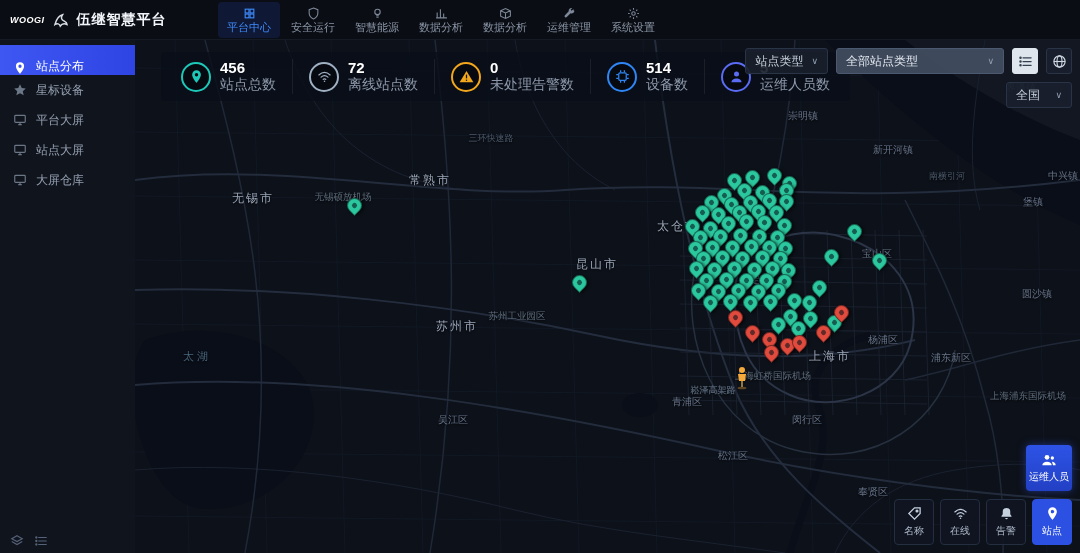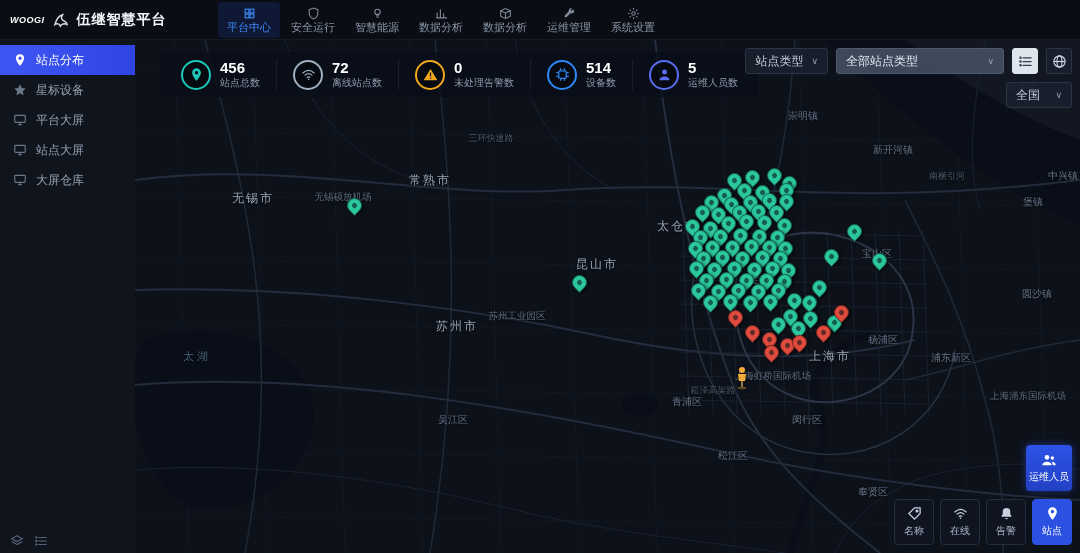--- a/index.html
+++ b/index.html
@@ -34,21 +34,21 @@
   .avatar svg { width:16px; height:16px; margin-top:3px; }
   .user-name { color:#e7ecf3; font-size:12px; }
 
   
   .sidebar { position:absolute; left:0; top:40px; width:135px; height:513px;
     background:#10141c; z-index:20; padding-top:5px; }
   .side-item { height:30px; display:flex; align-items:center; gap:9px; padding:0 13px;
     color:#95a0b2; font-size:12px; cursor:pointer; }
   .side-item .ic { width:14px; height:14px; display:inline-flex; color:#6b7687; }
   .side-item .ic svg { width:14px; height:14px; }
-  .side-item.active { background:linear-gradient(90deg,#3e56f2,#2e45e4); color:#fff; }
+  .side-item.active { background:linear-gradient(90deg,#3e56f2,#2e45e4); color:#fff;align-items:flex-end; }
   .side-item.active .ic { color:#fff; }
   .sidebar-foot { position:absolute; left:10px; bottom:5px; display:flex; gap:10px; color:#55627a; }
   .sidebar-foot .ic { width:14px; height:14px; display:inline-flex; cursor:pointer; }
   .sidebar-foot .ic svg { width:14px; height:14px; }
 
   
   .map { position:absolute; left:135px; top:40px; width:945px; height:513px;
     background:#0d1119; overflow:hidden; cursor:grab; }
   .map svg.bg { position:absolute; left:0; top:0; }
   #map-labels,#map-markers { position:absolute; inset:0; pointer-events:none; }
@@ -71,21 +71,21 @@
   
   .stats-bar { position:absolute; left:26px; top:12px; display:flex; align-items:center;
     background:rgba(9,14,24,.78); border-radius:4px; padding:7px 4px; z-index:10; }
   .stat { display:flex; align-items:center; gap:9px; padding:0 16px;
     border-right:1px solid rgba(255,255,255,.07); }
   .stat:last-child { border-right:none; }
   .stat-ic { width:30px; height:30px; border-radius:50%; border:2px solid; background:rgba(0,0,0,.3);
     display:inline-flex; align-items:center; justify-content:center; }
   .stat-ic svg { width:15px; height:15px; }
   .stat-val { font-size:15px; font-weight:700; color:#fff; line-height:1.15; }
-  .stat-lbl { font-size:10px; color:#8d99ab; }
+  .stat-lbl { font-size:14px; color:#8d99ab; }
 
   
   .filters { position:absolute; right:8px; top:8px; display:flex; gap:8px; z-index:10; }
   .drop { display:inline-flex; align-items:center; justify-content:space-between; gap:8px;
     height:26px; padding:0 9px; border-radius:3px; background:rgba(25,32,45,.92);
     border:1px solid #2a3447; color:#c7d0dc; font-size:12px; cursor:pointer; }
   .drop.wide { width:168px; background:rgba(66,78,97,.92); border-color:#4c5a71; color:#e2e8f0; }
   .drop .car { font-size:9px; color:#93a0b3; }
   .sq-btn { width:26px; height:26px; border-radius:3px; display:inline-flex; align-items:center;
     justify-content:center; cursor:pointer; border:1px solid #2a3447; }
@@ -341,21 +341,21 @@
         <div class="mlabel city" style="left: 295px; top: 140px;">常熟市</div>
         <div class="mlabel city" style="left: 118px; top: 158px;">无锡市</div>
         <div class="mlabel poi" style="left: 208px; top: 157px;">无锡硕放机场</div>
         <div class="mlabel city" style="left: 543px; top: 186px;">太仓市</div>
         <div class="mlabel city" style="left: 462px; top: 224px;">昆山市</div>
         <div class="mlabel poi" style="left: 382px; top: 276px;">苏州工业园区</div>
         <div class="mlabel city" style="left: 322px; top: 286px;">苏州市</div>
         <div class="mlabel water" style="left: 62px; top: 316px;">太湖</div>
         <div class="mlabel place" style="left: 318px; top: 380px;">吴江区</div>
         <div class="mlabel place" style="left: 552px; top: 362px;">青浦区</div>
-        <div class="mlabel road" style="left: 578px; top: 350px;">崧泽高架路</div>
+        <div class="mlabel road" style="left: 578px; top: 350px; font-weight: bold;">崧泽高架路</div>
         <div class="mlabel poi" style="left: 638px; top: 336px;">上海虹桥国际机场</div>
         <div class="mlabel city" style="left: 695px; top: 316px;">上海市</div>
         <div class="mlabel place" style="left: 620px; top: 240px;">嘉定区</div>
         <div class="mlabel place" style="left: 742px; top: 214px;">宝山区</div>
         <div class="mlabel place" style="left: 748px; top: 300px;">杨浦区</div>
         <div class="mlabel place" style="left: 806px; top: 318px; margin-left: 10px;">浦东新区</div>
         <div class="mlabel place" style="left: 672px; top: 380px;">闵行区</div>
         <div class="mlabel place" style="left: 598px; top: 416px;">松江区</div>
         <div class="mlabel place" style="left: 738px; top: 452px;">奉贤区</div>
         <div class="mlabel poi" style="left: 893px; top: 356px;">上海浦东国际机场</div>

